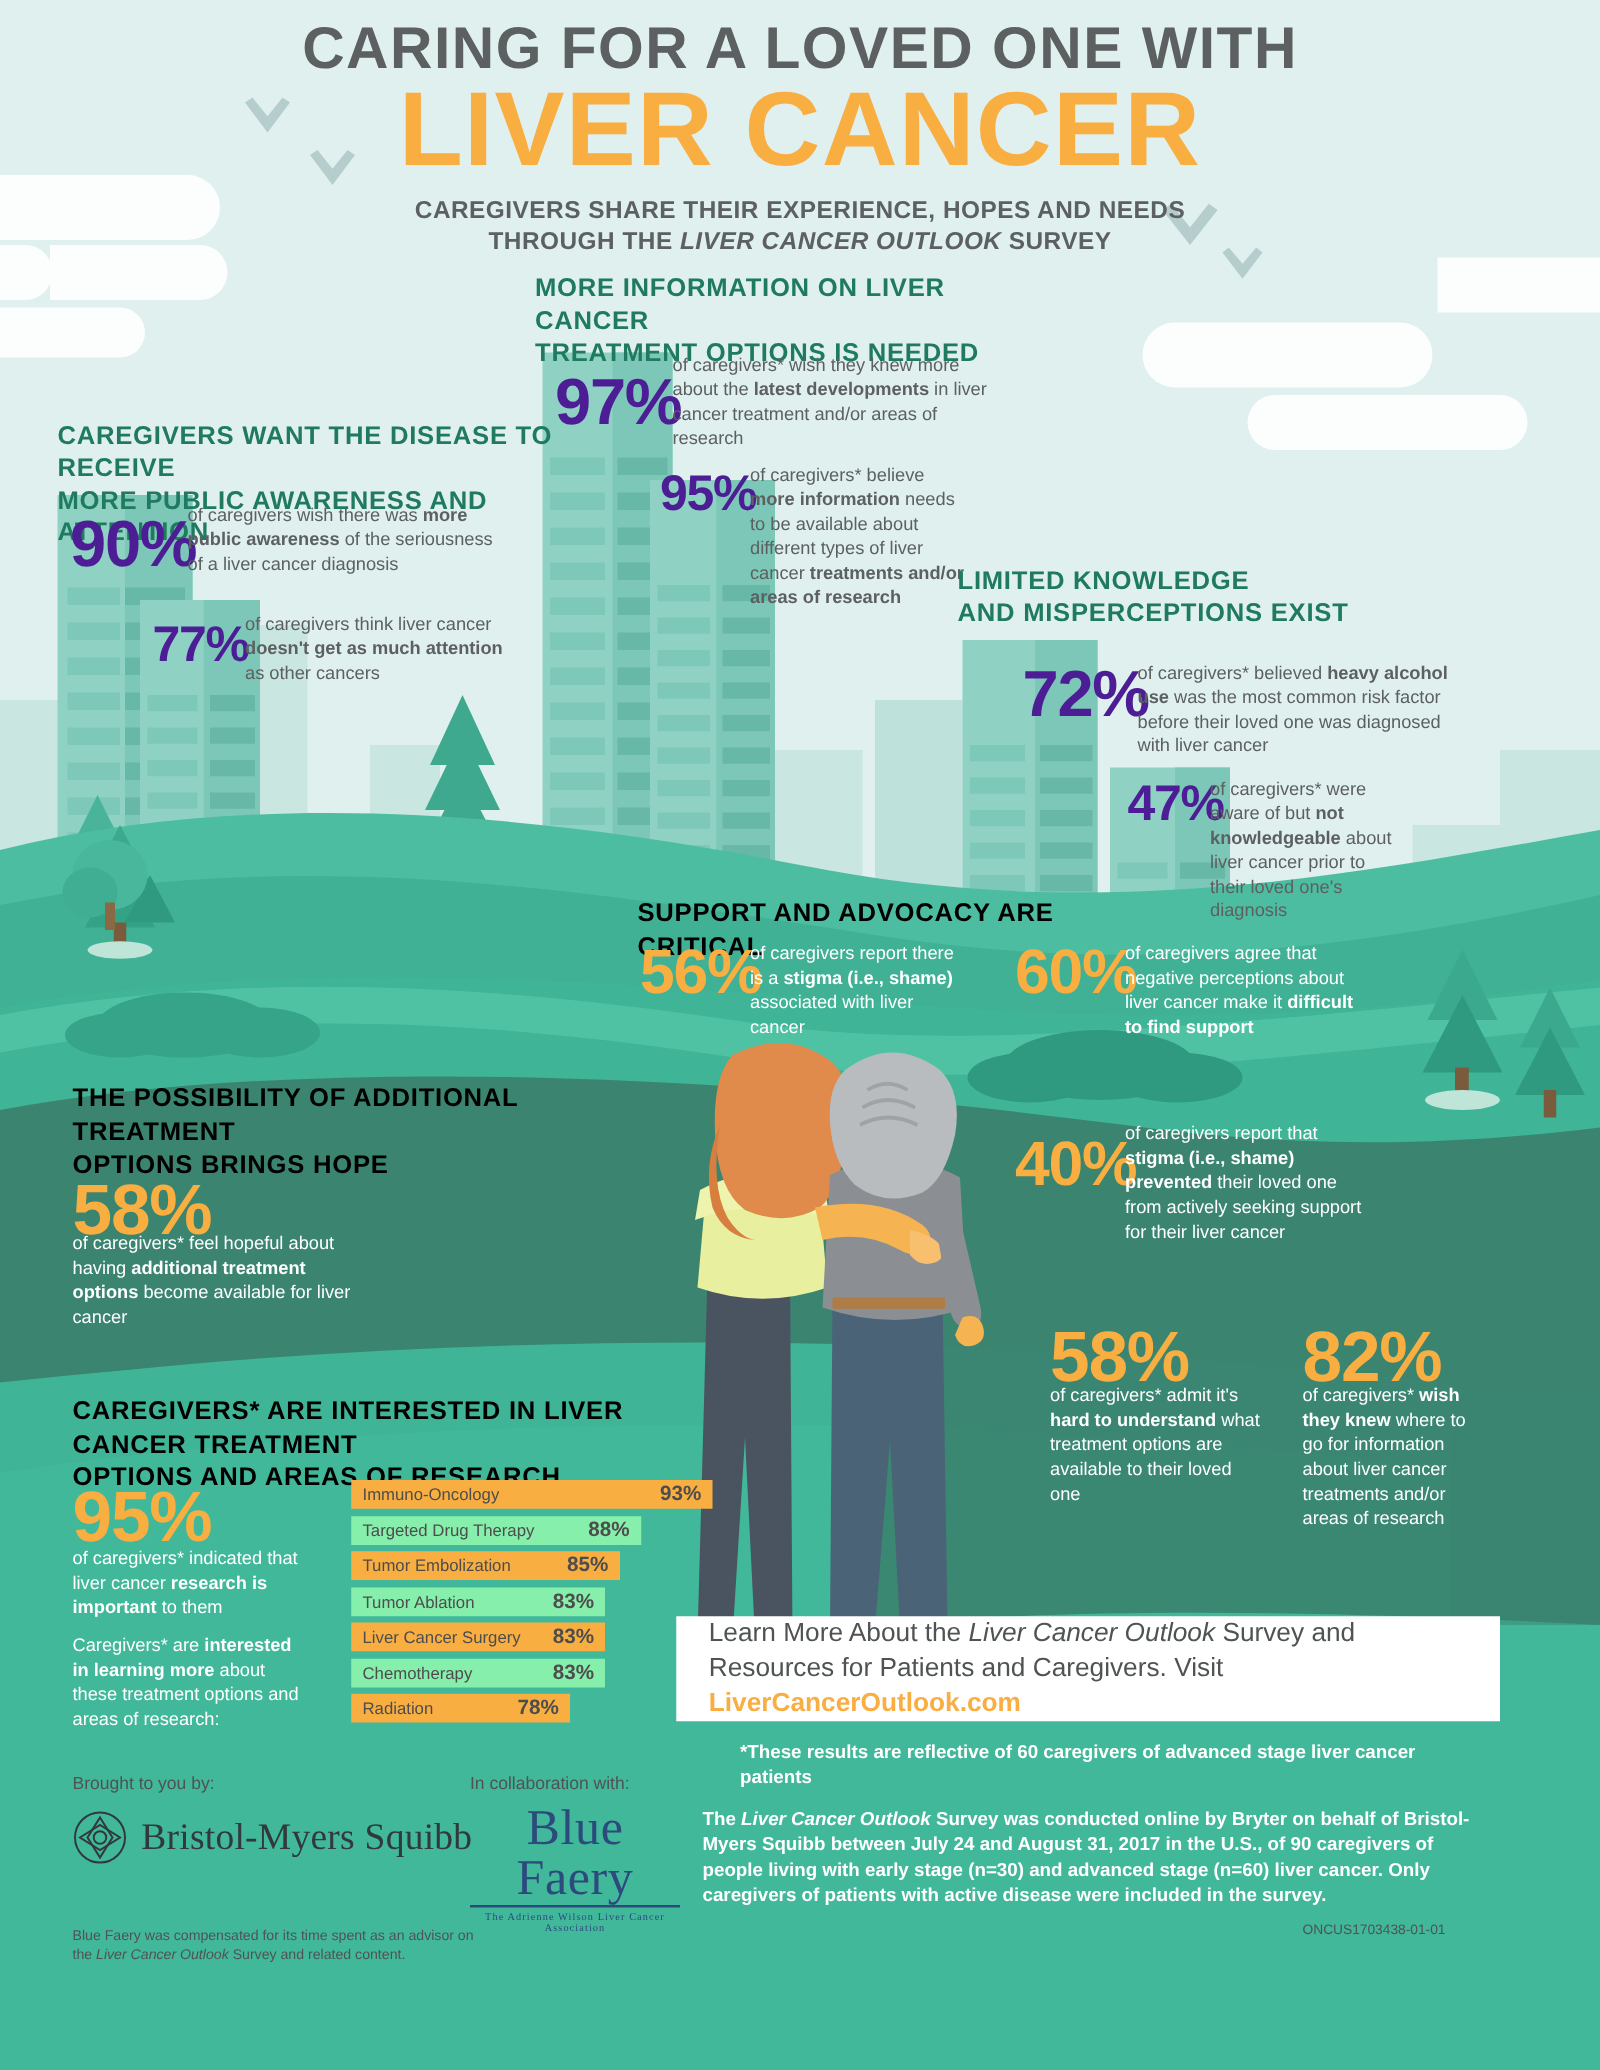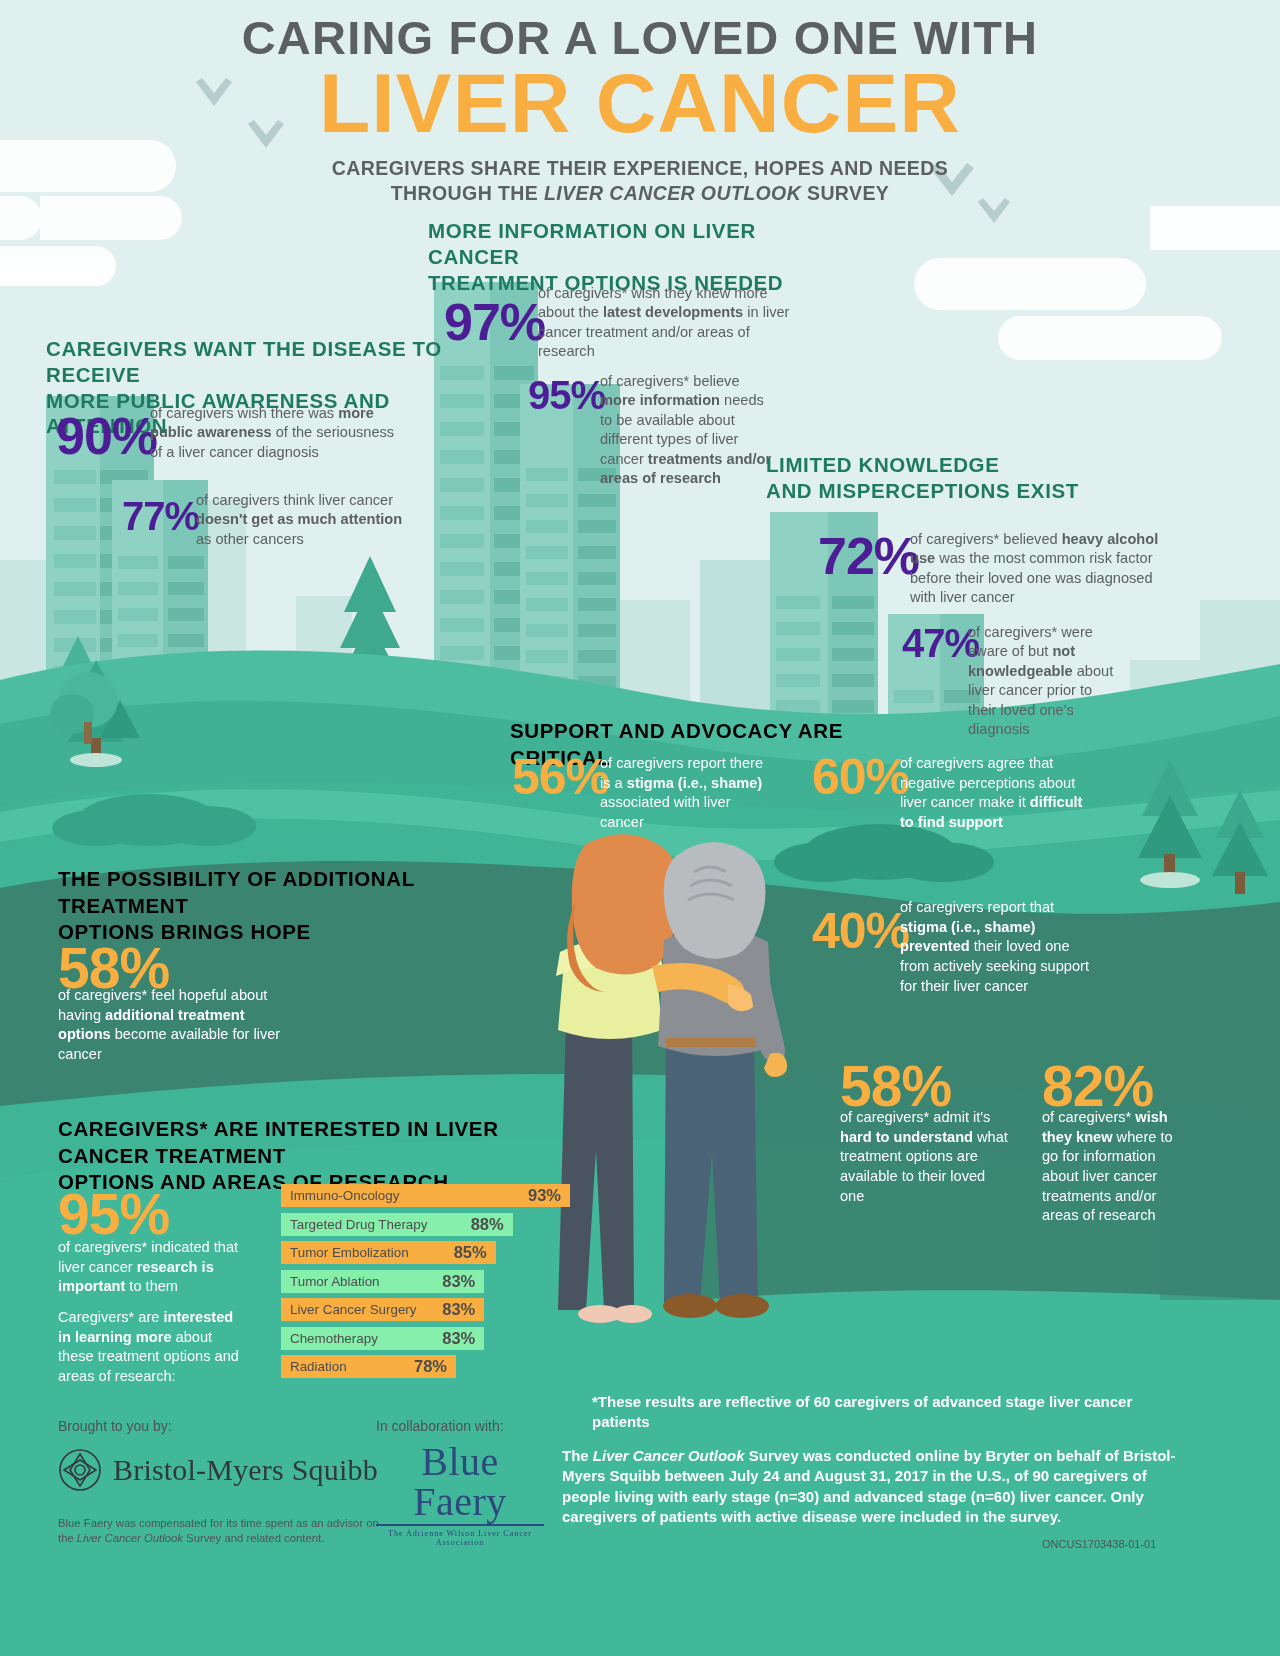--- a/index.html
+++ b/index.html
@@ -63,21 +63,21 @@
   .learn p{margin:0;font-size:21px;color:#4f5354;line-height:1.32;}
   .learn i{font-style:italic;}
   .learn .link{color:#f9ae41;font-weight:bold;}
 
   .footnote{color:#ffffff;font-weight:bold;font-size:15px;line-height:1.34;}
   .methods{color:#ffffff;font-size:15px;line-height:1.36;}
   .methods i{font-style:italic;}
   .methods b{font-weight:bold;}
 
   .brought{color:#4f5354;font-size:14px;}
-  .disclaimer{color:#4f5354;font-size:11.3px;line-height:1.3;}
+  .disclaimer{color:#4f5354;font-size:11.3px;line-height:1.3;margin-top:26px;}
   .disclaimer i{font-style:italic;}
   .code{color:#4f5354;font-size:11px;}
 
   
   .bms{display:flex;align-items:center;gap:11px;justify-content:space-between;}
   .bms .word{font-family:"Liberation Serif",serif;font-size:30px;color:#31393c;letter-spacing:.2px;}
   .bf{font-family:"Liberation Serif",serif;color:#2c4a7c;}
   .bf .main{font-size:40px;line-height:1;letter-spacing:.5px;}
   .bf .sub{font-size:8.2px;letter-spacing:.9px;color:#2c4a7c;margin-top:3px;}
   .bf .rule{height:1.6px;background:#2c4a7c;margin:2px 0 3px 0;}
@@ -496,20 +496,25 @@
       <div class="barrow grey" style="width: 203.3px;">
         <span class="lbl">Chemotherapy</span>
         <span class="val">83%</span>
       </div>
       <div class="barrow orange" style="width: 175px;">
         <span class="lbl">Radiation</span>
         <span class="val">78%</span>
       </div>
     </div>
 
+  <div class="learn" style="left:541px;top:1293px;width:659px;height:84px;">
+    <p>
+      <span>Learn More About the </span><i>Liver Cancer Outlook</i><span> Survey and Resources for Patients and Caregivers. Visit </span><span class="link">LiverCancerOutlook.com</span>
+    </p>
+  </div>
 
   <div class="abs footnote" style="left:562px;top:1392px;width:560px;margin-left:30px;">*These results are reflective of 60 caregivers of advanced stage  liver cancer patients</div>
   <div class="abs methods" style="left:562px;top:1446px;width:630px;">
     <b><span>The </span><i>Liver Cancer Outlook</i><span> Survey was conducted online by Bryter on behalf of Bristol-Myers Squibb between July 24 and August 31, 2017 in the U.S., of 90 caregivers of people living with early stage (n=30) and advanced stage (n=60) liver cancer. Only caregivers of patients with active disease were included in the survey.</span></b>
   </div>
 
   <div class="abs brought" style="left:58px;top:1418px;">Brought to you by:</div>
   <div class="abs brought" style="left:376px;top:1418px;">In collaboration with:</div>
 
   <div class="abs bms" style="left:58px;top:1448px;">

